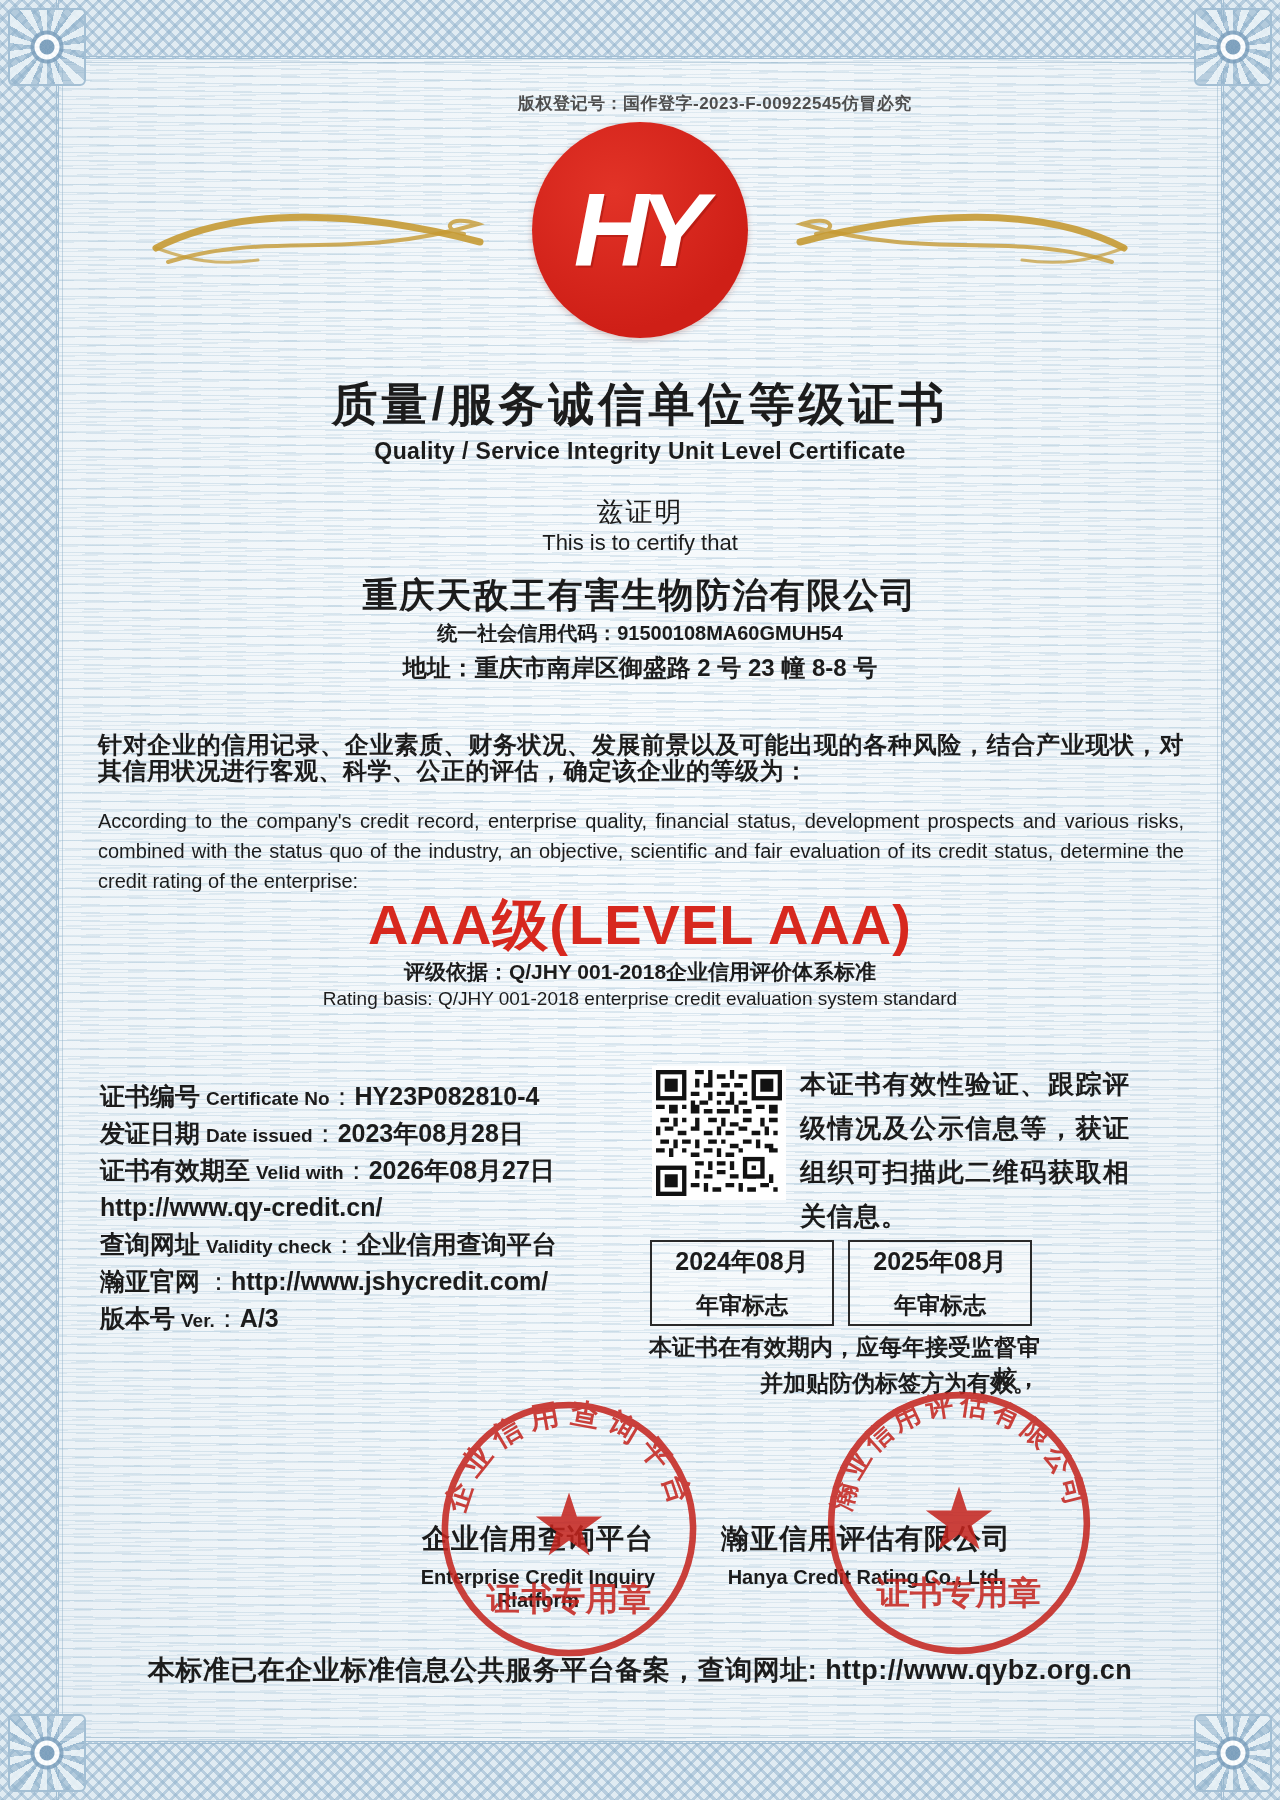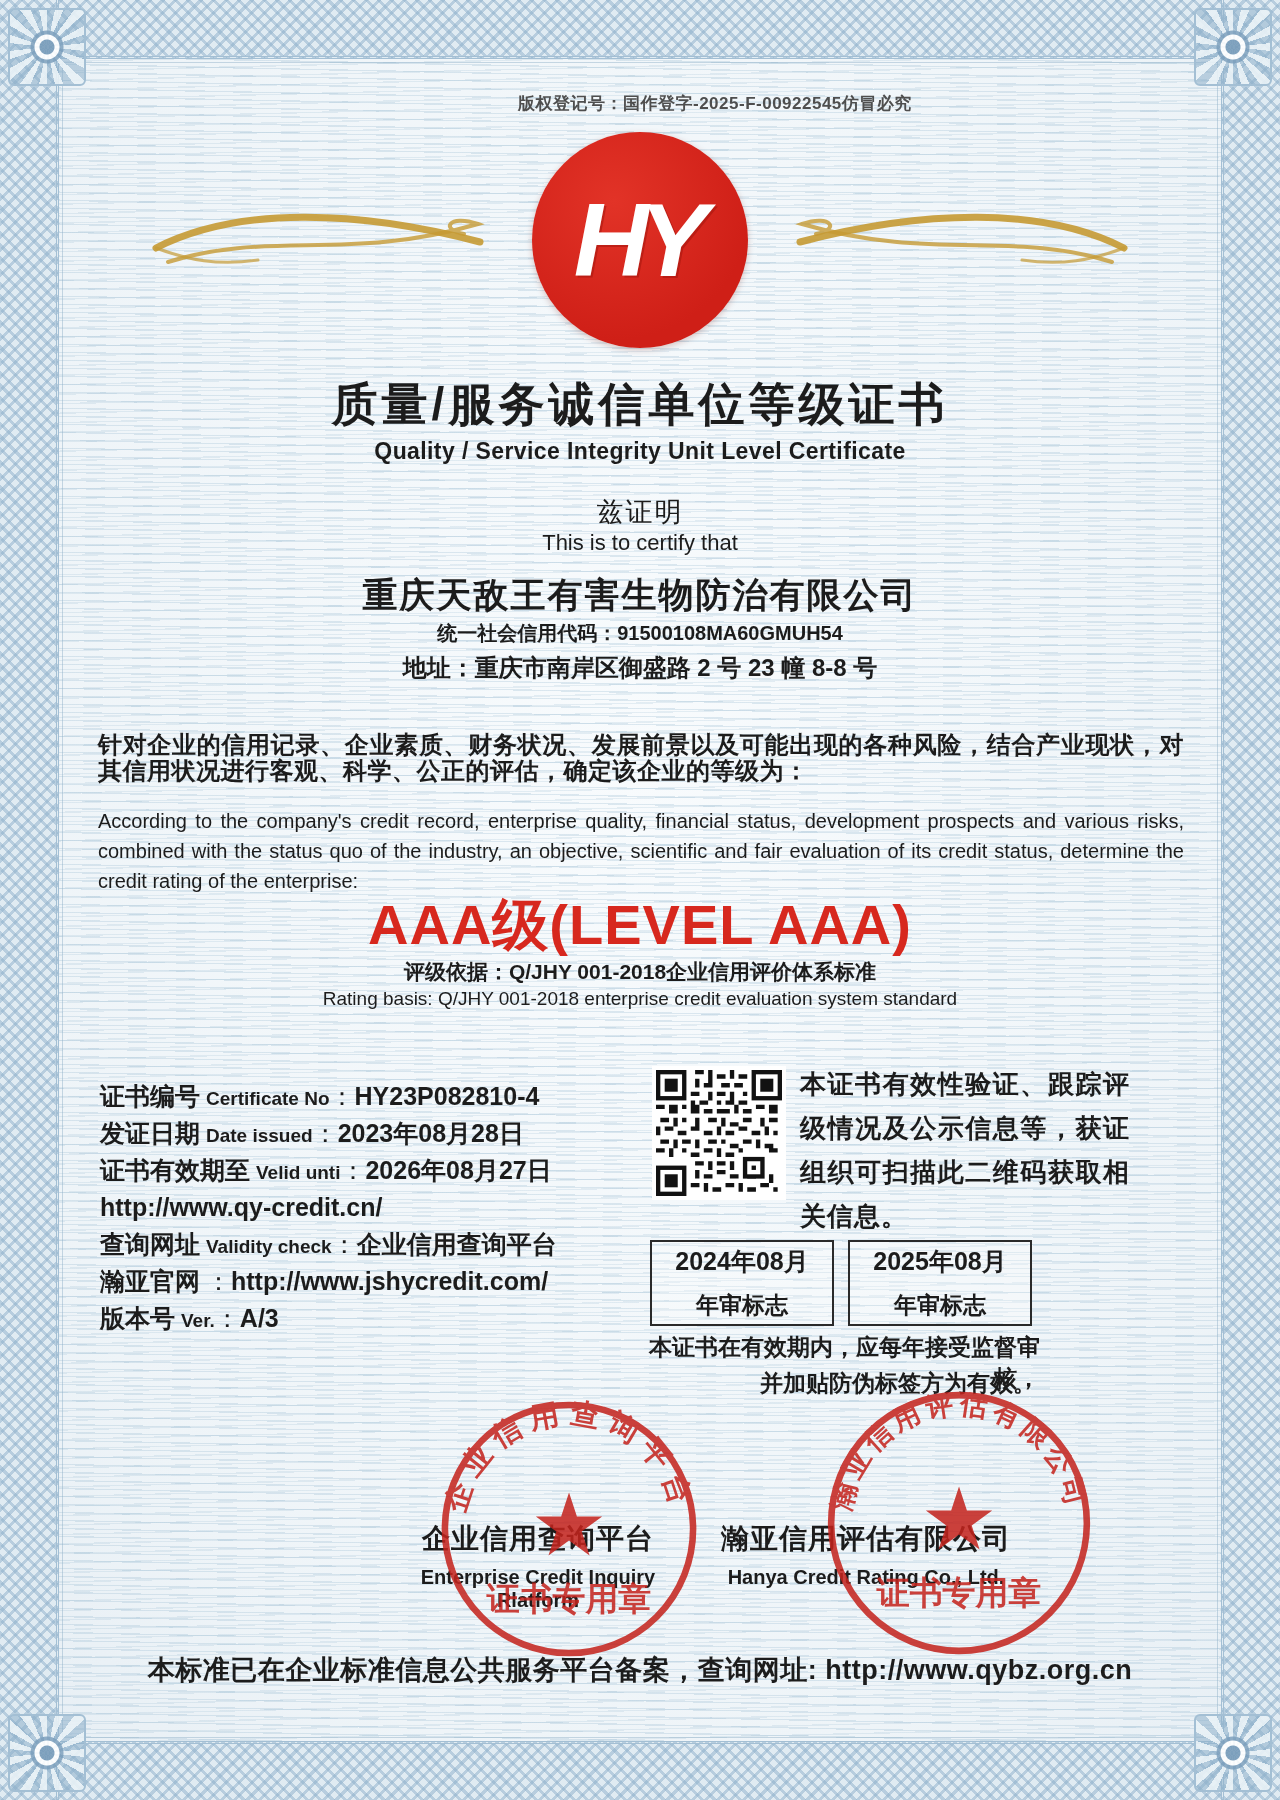--- a/index.html
+++ b/index.html
@@ -34,21 +34,21 @@
   .corner.tl{top:8px;left:8px;} .corner.tr{top:8px;right:8px;}
   .corner.bl{bottom:8px;left:8px;} .corner.br{bottom:8px;right:8px;}
   .inner-frame{position:absolute;inset:62px;border:1.5px solid rgba(140,172,198,.45);z-index:2;pointer-events:none;}
 
   .abs{position:absolute;z-index:5;}
   .center{left:0;right:0;text-align:center;}
   .ink{color:#1c1c1c;}
 
   .copyright{top:92px;left:518px;font-size:17px;font-weight:bold;color:#4e4e4e;letter-spacing:.5px;}
 
-  .logo{top:132px;left:50%;transform:translateX(-50%);width:216px;height:216px;border-radius:50%;
+  .logo{top:122px;left:50%;transform:translateX(-50%);width:216px;height:216px;border-radius:50%;
     background:radial-gradient(circle at 38% 32%, #e23327, #cf1f17 70%);
     display:flex;align-items:center;justify-content:center;box-shadow:0 2px 6px rgba(120,30,20,.25);}
   .logo span{color:#fff;font-size:104px;font-weight:bold;font-style:italic;letter-spacing:-10px;transform:translateX(-4px);
     text-shadow:2px 2px 0 rgba(160,20,12,.5);}
   .flourish{top:196px;width:340px;height:86px;}
   .flourish.left{left:148px;} .flourish.right{left:792px;transform:scaleX(-1);}
 
   .title-zh{top:374px;font-size:46px;font-weight:bold;letter-spacing:4px;}
   .title-en{top:438px;font-size:23px;font-weight:bold;letter-spacing:.4px;}
   .certify-zh{top:494px;font-size:27px;letter-spacing:2px;}
@@ -102,21 +102,21 @@
   <div class="band top"></div>
   <div class="band bottom"></div>
   <div class="band left"></div>
   <div class="band right"></div>
   <div class="corner tl"></div>
   <div class="corner tr"></div>
   <div class="corner bl"></div>
   <div class="corner br"></div>
   <div class="inner-frame"></div>
 
-  <div class="abs copyright">版权登记号：国作登字-2025-F-00922545仿冒必究</div>
+  <div class="abs copyright">版权登记号：国作登字-2023-F-00922545仿冒必究</div>
 
   <svg class="abs flourish left" viewBox="0 0 340 86">
     <g fill="none" stroke="#c59a33" stroke-linecap="round">
       <path d="M8 52 C 90 10, 210 14, 332 46" stroke-width="7" opacity=".9"></path>
       <path d="M20 66 C 120 34, 200 66, 330 28 C 300 18, 292 34, 316 38" stroke-width="4" opacity=".8"></path>
       <path d="M8 52 C 40 64, 70 70, 110 64" stroke-width="3" opacity=".7"></path>
     </g>
   </svg>
   <div class="abs logo">
     <span>HY</span>
@@ -146,21 +146,21 @@
   <div class="abs center basis-en ink">Rating basis: Q/JHY 001-2018 enterprise credit evaluation system standard</div>
 
   <div class="abs details">
     <div class="detail-row">
       <span class="zh">证书编号</span><span class="en">Certificate No</span><span class="sep">：</span><span class="val">HY23P082810-4</span>
     </div>
     <div class="detail-row">
       <span class="zh">发证日期</span><span class="en">Date issued</span><span class="sep">：</span><span class="val">2023年08月28日</span>
     </div>
     <div class="detail-row">
-      <span class="zh">证书有效期至</span><span class="en">Velid unti</span><span class="sep">：</span><span class="val">2026年08月27日</span>
+      <span class="zh">证书有效期至</span><span class="en">Velid with</span><span class="sep">：</span><span class="val">2026年08月27日</span>
     </div>
     <div class="detail-row">
       <span class="zh">http://www.qy-credit.cn/</span><span class="en"></span><span class="sep"></span><span class="val"></span>
     </div>
     <div class="detail-row">
       <span class="zh">查询网址</span><span class="en">Validity check</span><span class="sep">：</span><span class="val">企业信用查询平台</span>
     </div>
     <div class="detail-row">
       <span class="zh">瀚亚官网</span><span class="en"></span><span class="sep">：</span><span class="val">http://www.jshycredit.com/</span>
     </div>

